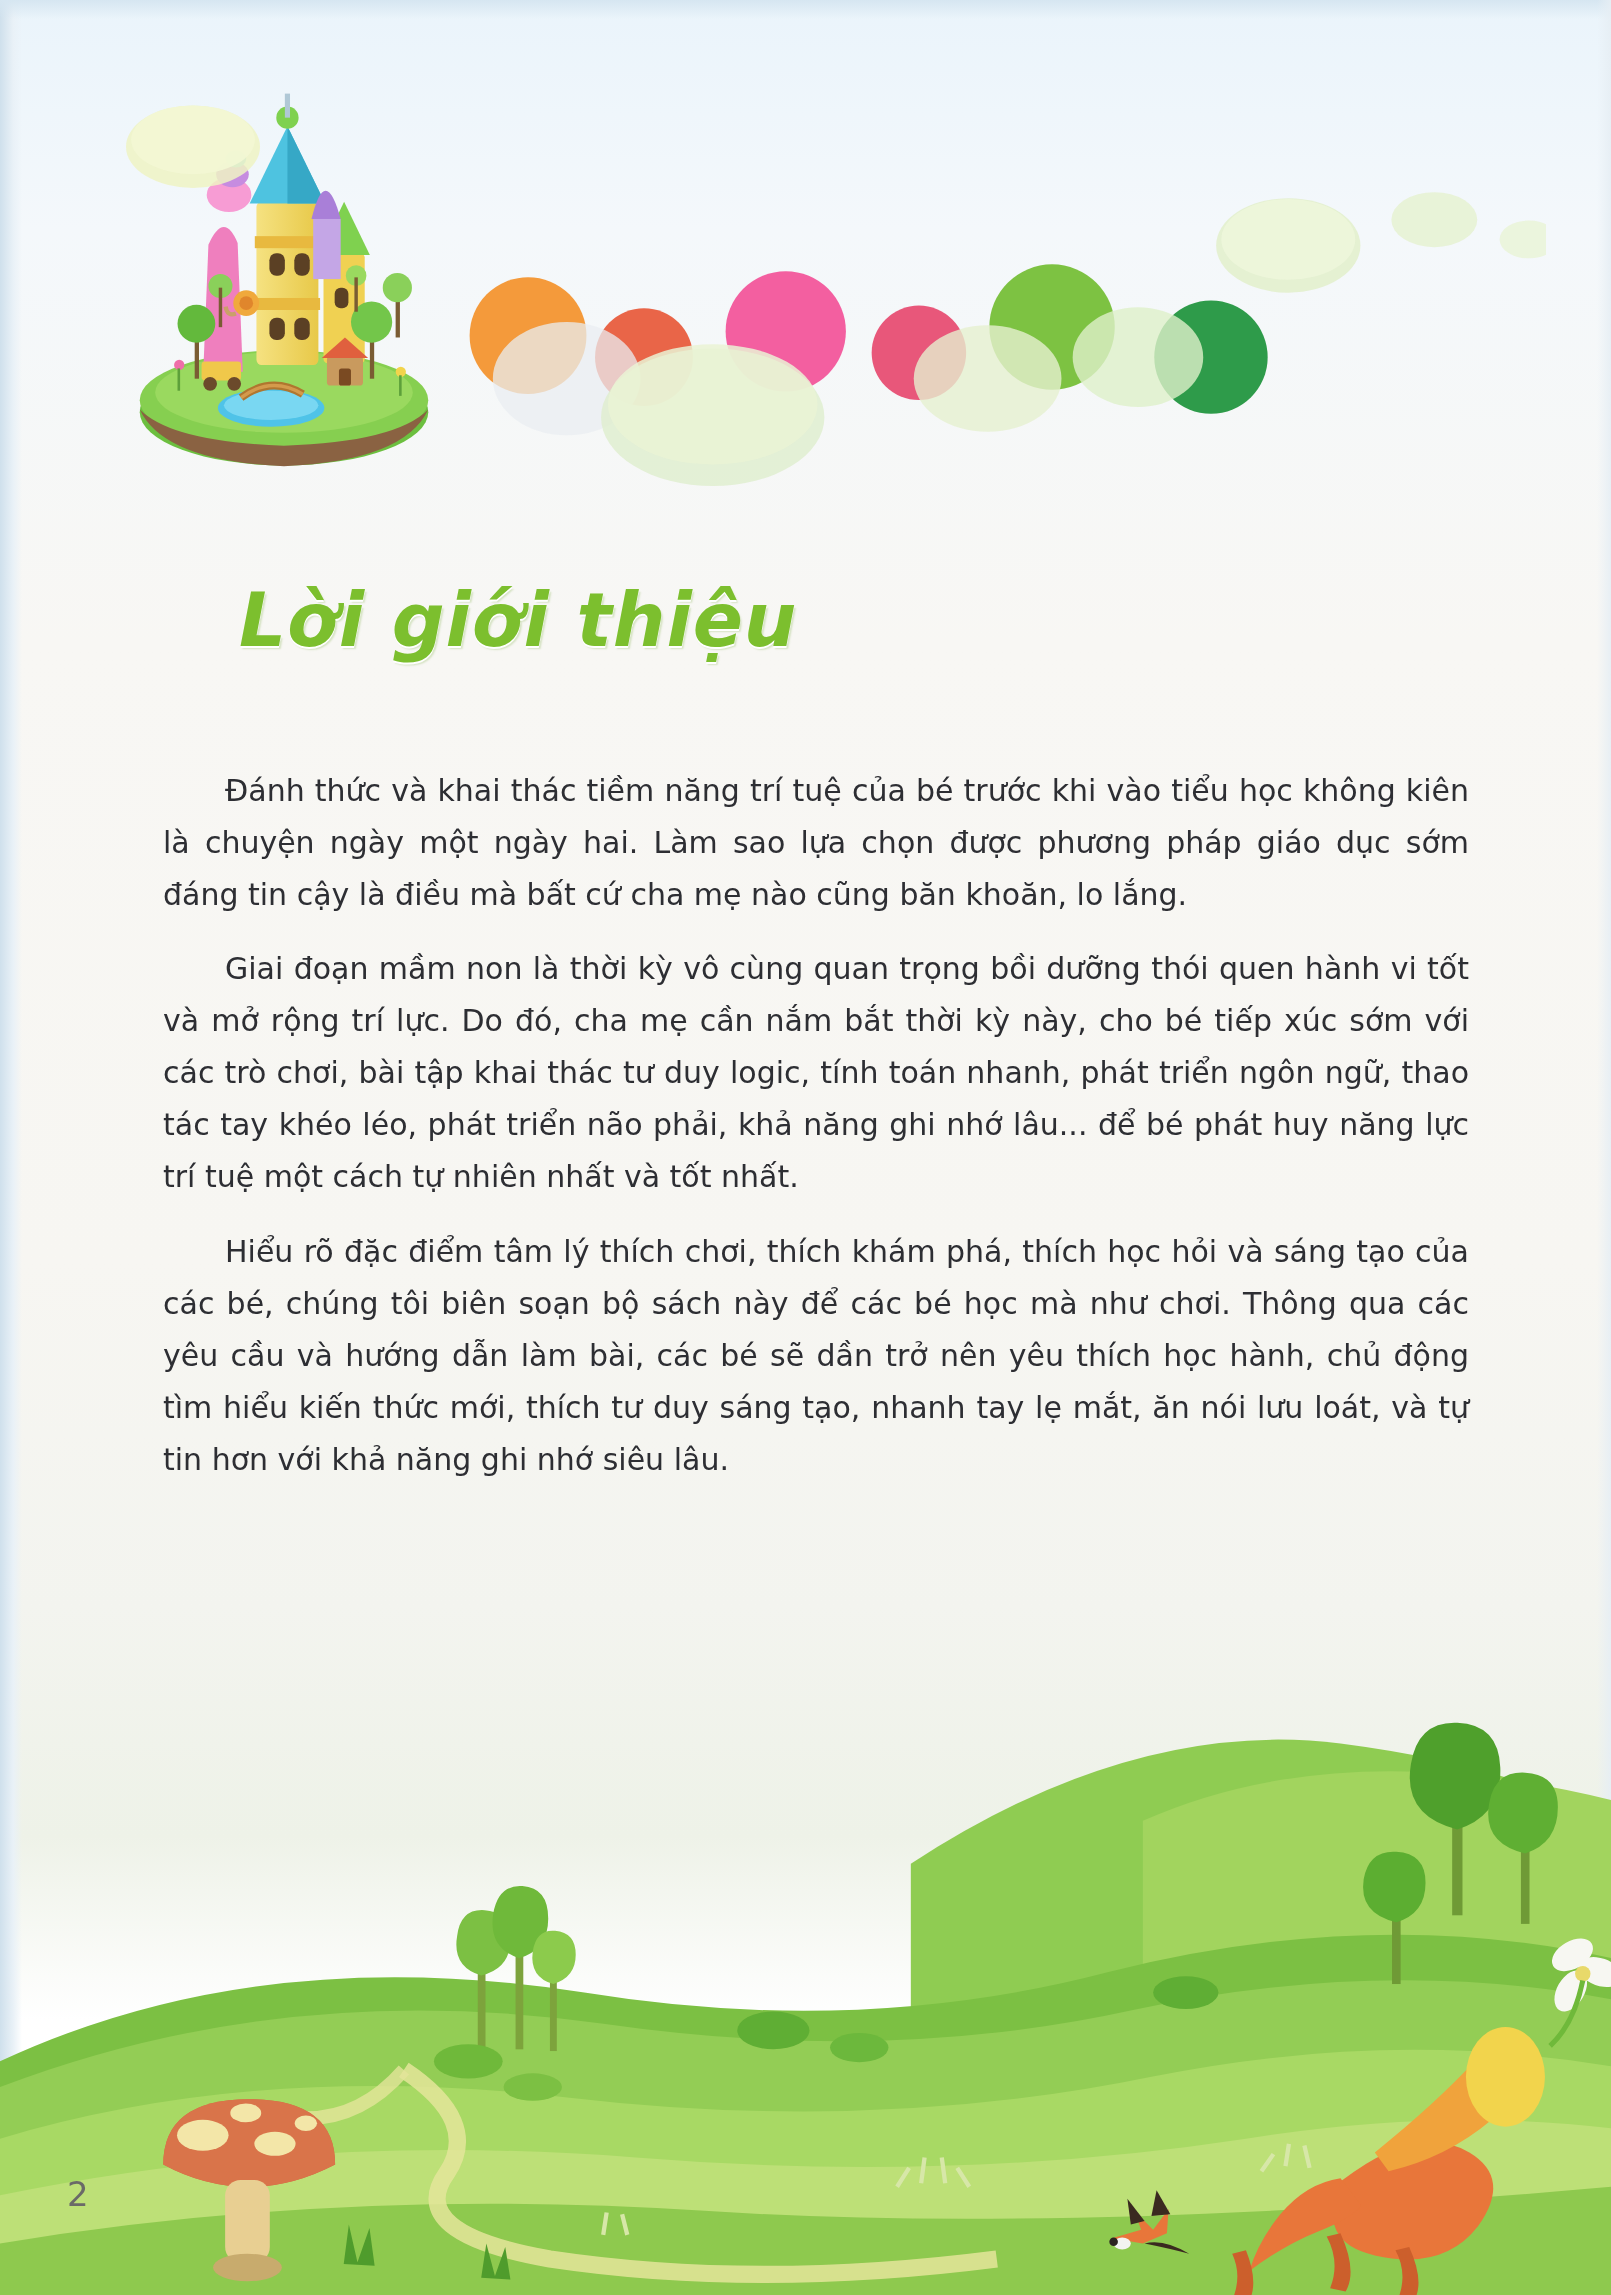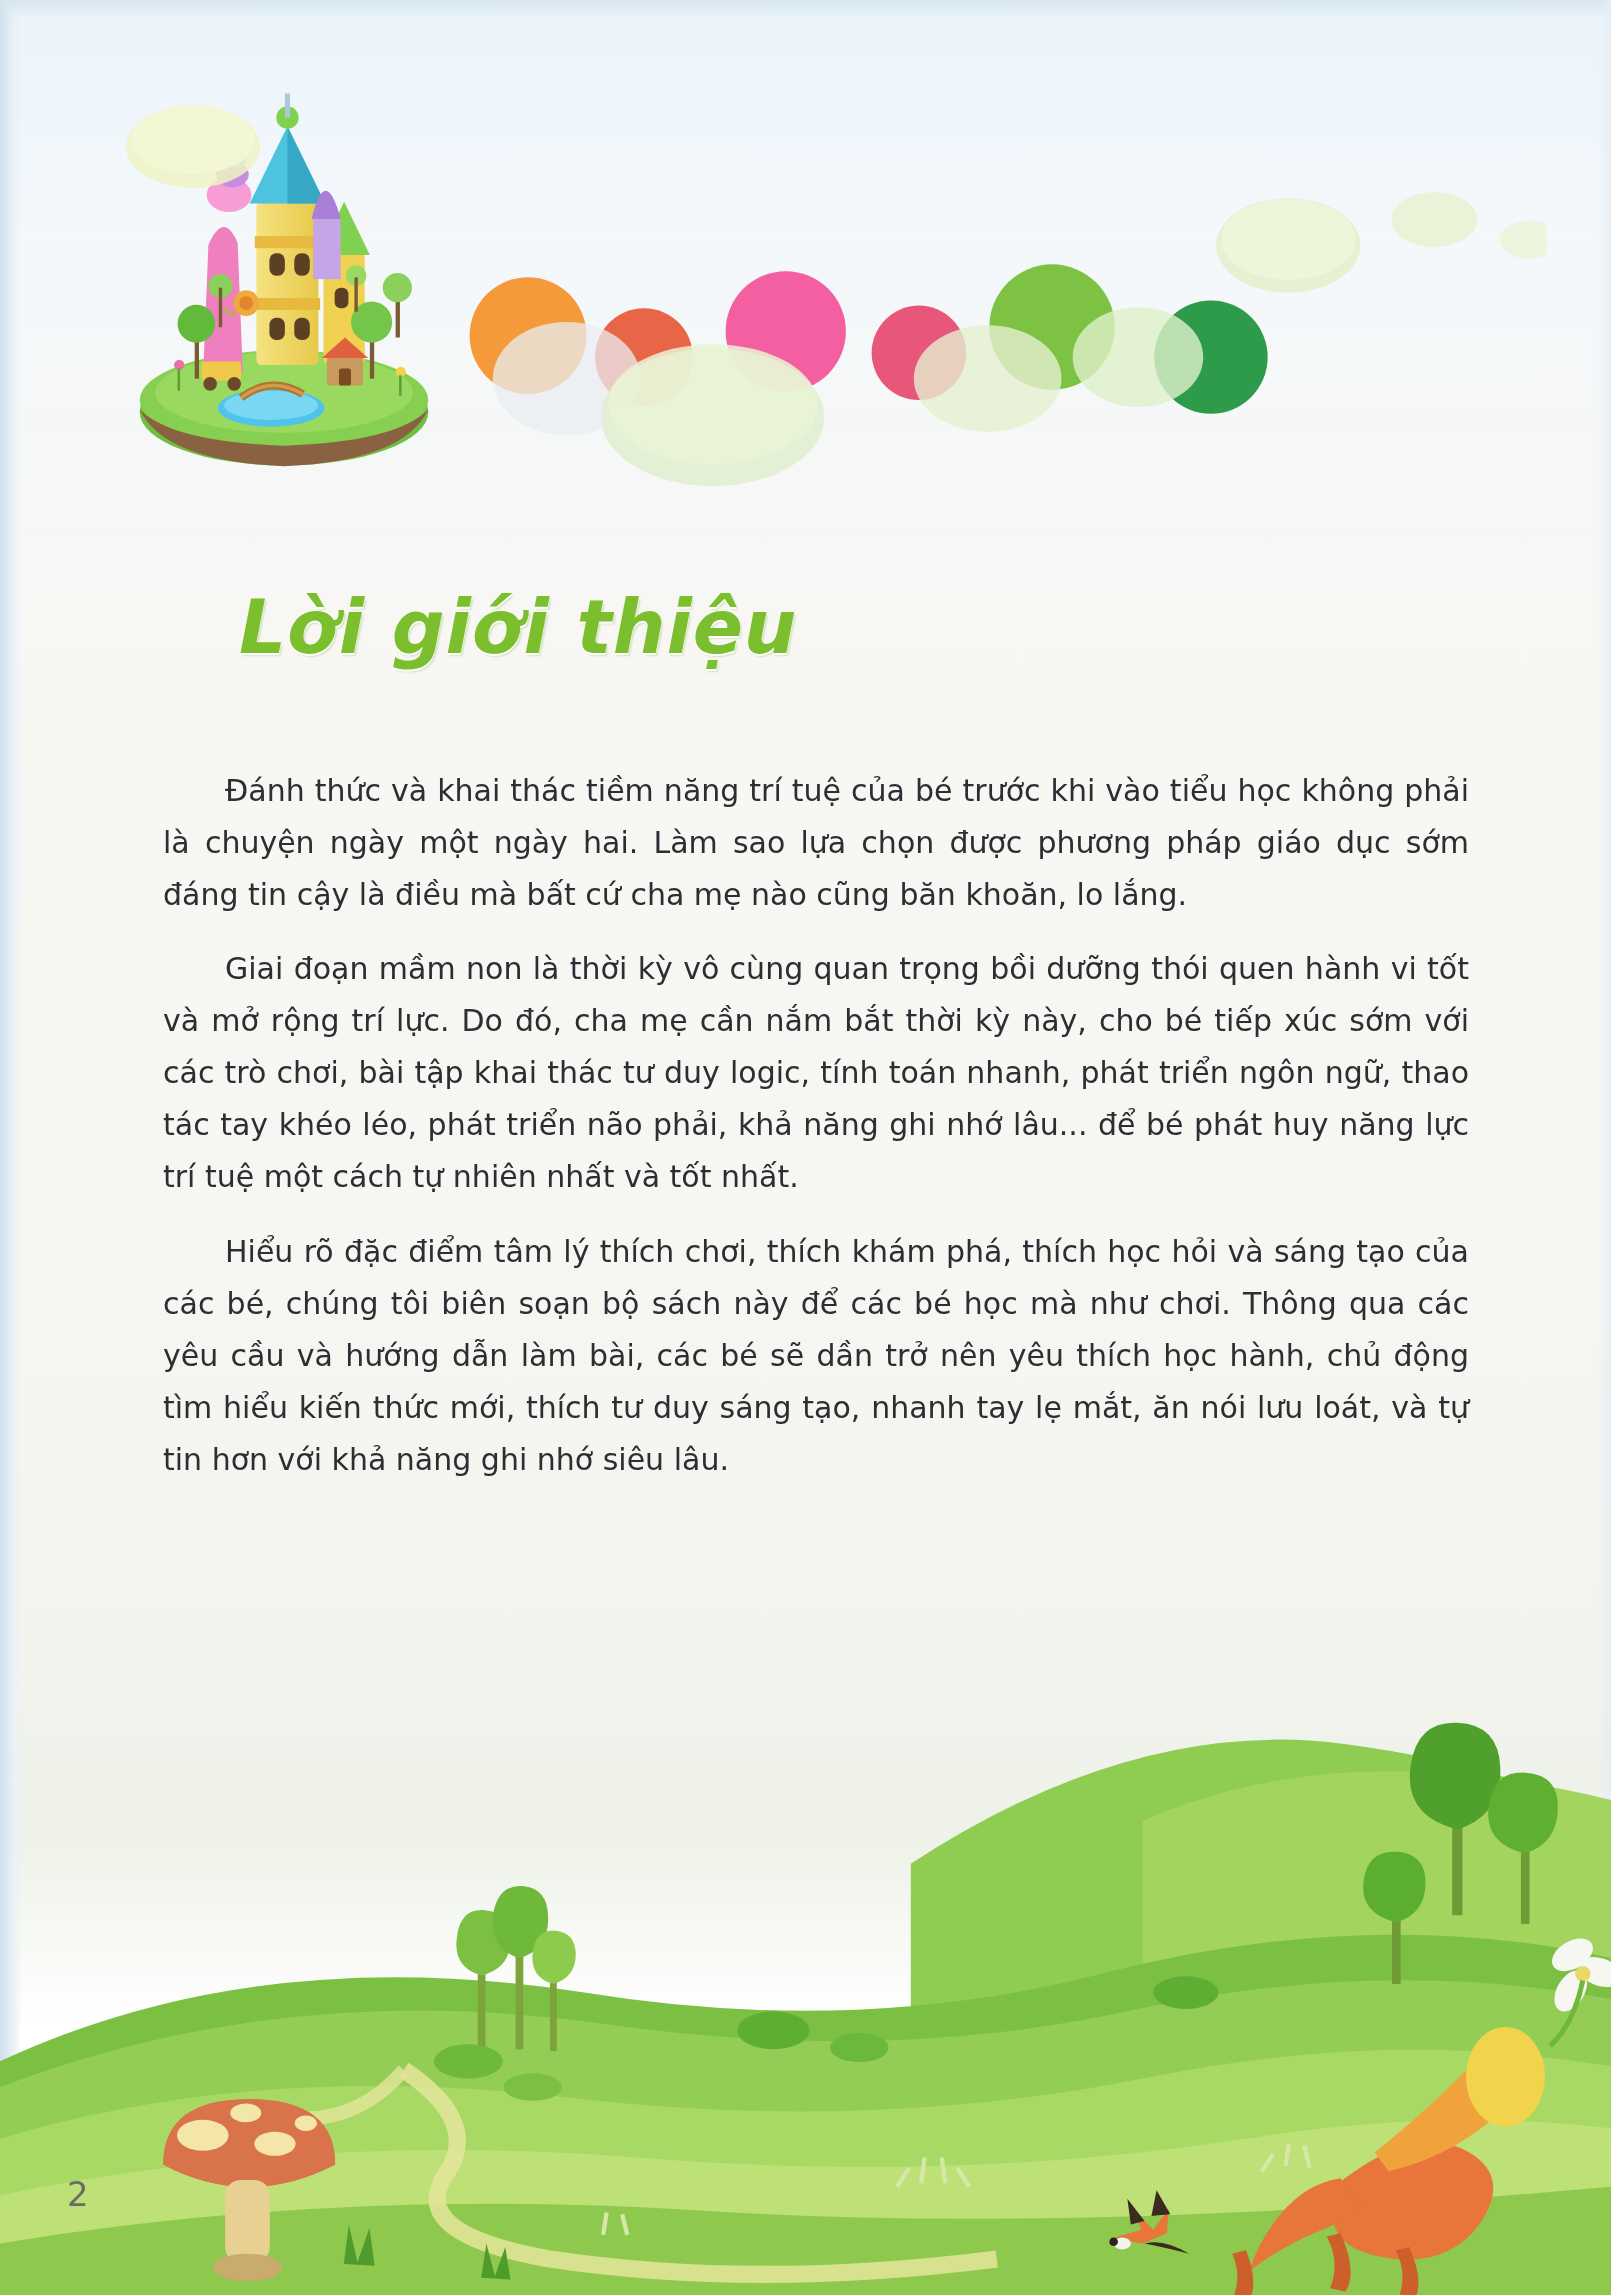--- a/index.html
+++ b/index.html
@@ -84,21 +84,20 @@
     position: absolute;
     left: 239px;
     top: 577px;
     font-family: "DejaVu Sans", sans-serif;
     font-size: 74px;
     font-weight: bold;
     font-style: italic;
     color: #7cbf2e;
     letter-spacing: 0.9px;
     text-shadow: 0 1.7px 0 #ffffff, 1.7px 2.6px 1.7px rgba(120,170,60,0.25);
-    margin-top: 7px;
   }
 
   
   .body-text {
     position: absolute;
     left: 163px;
     top: 765px;
     width: 1306px;
     font-family: "DejaVu Sans", sans-serif;
     font-size: 30px;
@@ -240,21 +239,21 @@
       <ellipse cx="1360" cy="175" rx="84" ry="55" fill="#e3f0cd" opacity="0.9"></ellipse>
       <ellipse cx="1360" cy="168" rx="78" ry="47" fill="#edf6da" opacity="0.9"></ellipse>
       <ellipse cx="1530" cy="145" rx="50" ry="32" fill="#e7f2d4" opacity="0.9"></ellipse>
       <ellipse cx="1640" cy="168" rx="34" ry="22" fill="#eaf4d9" opacity="0.9"></ellipse>
     </svg>
   </div>
 
   <div class="title">Lời giới thiệu</div>
 
   <div class="body-text">
-    <p>Đánh thức và khai thác tiềm năng trí tuệ của bé trước khi vào tiểu học không phải là chuyện ngày một ngày hai. Làm sao lựa chọn được phương pháp giáo dục sớm đáng tin cậy là điều mà bất cứ cha mẹ nào cũng băn khoăn, lo lắng.</p>
+    <p>Đánh thức và khai thác tiềm năng trí tuệ của bé trước khi vào tiểu học không kiên là chuyện ngày một ngày hai. Làm sao lựa chọn được phương pháp giáo dục sớm đáng tin cậy là điều mà bất cứ cha mẹ nào cũng băn khoăn, lo lắng.</p>
     <p>Giai đoạn mầm non là thời kỳ vô cùng quan trọng bồi dưỡng thói quen hành vi tốt và mở rộng trí lực. Do đó, cha mẹ cần nắm bắt thời kỳ này, cho bé tiếp xúc sớm với các trò chơi, bài tập khai thác tư duy logic, tính toán nhanh, phát triển ngôn ngữ, thao tác tay khéo léo, phát triển não phải, khả năng ghi nhớ lâu... để bé phát huy năng lực trí tuệ một cách tự nhiên nhất và tốt nhất.</p>
     <p>Hiểu rõ đặc điểm tâm lý thích chơi, thích khám phá, thích học hỏi và sáng tạo của các bé, chúng tôi biên soạn bộ sách này để các bé học mà như chơi. Thông qua các yêu cầu và hướng dẫn làm bài, các bé sẽ dần trở nên yêu thích học hành, chủ động tìm hiểu kiến thức mới, thích tư duy sáng tạo, nhanh tay lẹ mắt, ăn nói lưu loát, và tự tin hơn với khả năng ghi nhớ siêu lâu.</p>
   </div>
 
   <div class="landscape">
     <svg width="1612" height="835" viewBox="0 0 1876 972" preserveAspectRatio="none">
 
       <path d="M1060 470 Q1320 300 1560 330 Q1760 356 1876 420 L1876 972 L1060 972 Z" fill="#8fcc52"></path>
       <path d="M1330 420 Q1560 318 1876 396 L1876 600 L1330 600 Z" fill="#a2d45e"></path>
 

